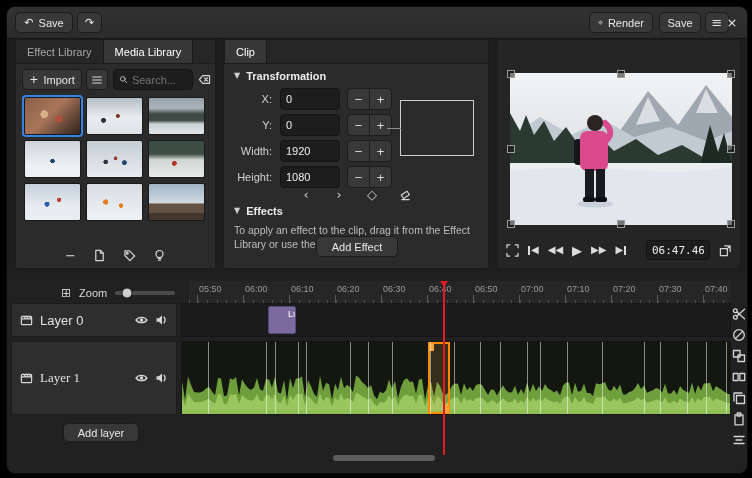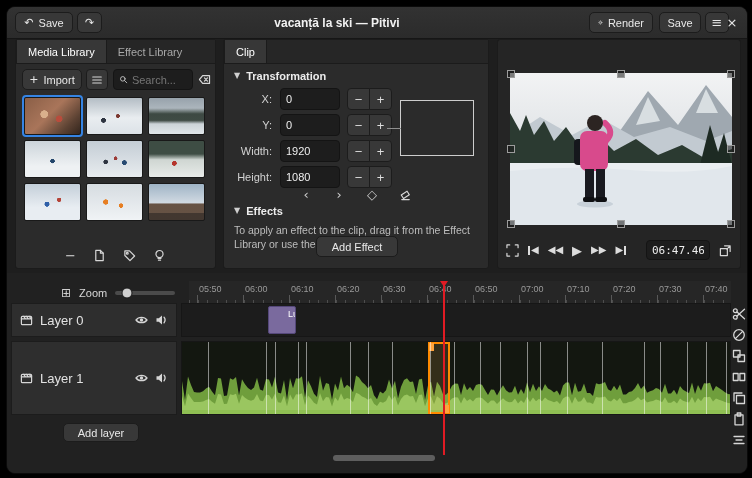--- a/index.html
+++ b/index.html
@@ -121,43 +121,42 @@
 <div class="win">
 
   <div class="hdr">
     <div class="btn" style="left:8px;width:58px;">
       <span class="uicon">↶</span>
       <span>Save</span>
     </div>
     <div class="btn" style="left:70px;width:25px;padding:0;">
       <span class="uicon">↷</span>
     </div>
-    <div class="hdr-title">vacanță la ski — Pitivi</div>
     <div class="btn" style="left:582px;width:64px;justify-content:space-between;">
       <svg class="ic" width="13" height="13" viewBox="0 0 14 14">
         <circle cx="7" cy="7" r="2.6"></circle>
         <path d="M7 1.3 V3.2 M7 10.8 V12.7 M1.3 7 H3.2 M10.8 7 H12.7 M3 3 l1.3 1.3 M9.7 9.7 L11 11 M11 3 L9.7 4.3 M4.3 9.7 L3 11"></path>
       </svg>
       <span>Render</span>
     </div>
     <div class="btn" style="left:652px;width:42px;">
       <span>Save</span>
     </div>
     <div class="btn" style="left:698px;width:24px;padding:0;">
       <span class="uicon" style="font-size:13px;">≡</span>
     </div>
     <div class="btn flat" style="left:714px;width:22px;padding:0;">
       <span class="uicon" style="font-size:13px;">×</span>
     </div>
   </div>
 
   <div class="panel" style="left:8px;width:201px;">
     <div class="tabs">
+      <div class="tab">Effect Library</div>
       <div class="tab active">Media Library</div>
-      <div class="tab">Effect Library</div>
     </div>
     <div class="btn" style="left:6px;top:29px;width:60px;height:21px;">
       <span class="uicon">+</span>
       <span>Import</span>
     </div>
     <div class="tbtn" style="position:absolute;left:70px;top:29px;width:22px;height:21px;">
       <svg class="ic" width="12" height="12" viewBox="0 0 14 14">
         <path d="M2 3.5 h10 M2 7 h10 M2 10.5 h10"></path>
       </svg>
     </div>
@@ -390,21 +389,21 @@
         <path class="fill" d="M1.5 4.2 h2.3 L7 1.4 v9.2 L3.8 7.8 H1.5 Z"></path>
           <path d="M9 3.2 q2.2 2.8 0 5.6"></path>
       </svg>
     </div>
     <div class="track" style="top:30px;height:34px;">
       <div class="titleclip" style="left: 86px; width: 28px; padding-left: 19px;">
         <span>Lu</span>
       </div>
     </div>
 
-    <div class="layerctl" style="top:68px;height:74px;">
+    <div class="layerctl" style="top:68px;height:74px;font-family:Liberation Serif, serif;">
       <svg class="ic" width="13" height="13" viewBox="0 0 14 14">
         <rect x="1.5" y="2.5" width="11" height="9" rx="1"></rect>
           <path d="M1.5 5.2 h11 M4 2.5 L6 5.2 M7 2.5 L9 5.2 M10 2.5 L12 5.2"></path>
       </svg>
       <span class="lname">Layer 1</span>
       <span class="spacer"></span>
       <svg class="ic" width="13" height="12" viewBox="0 0 13 12">
         <path d="M1 6 C3.5 2.5 9.5 2.5 12 6 C9.5 9.5 3.5 9.5 1 6 Z"></path>
           <circle class="fill" cx="6.5" cy="6" r="1.7"></circle>
       </svg>

